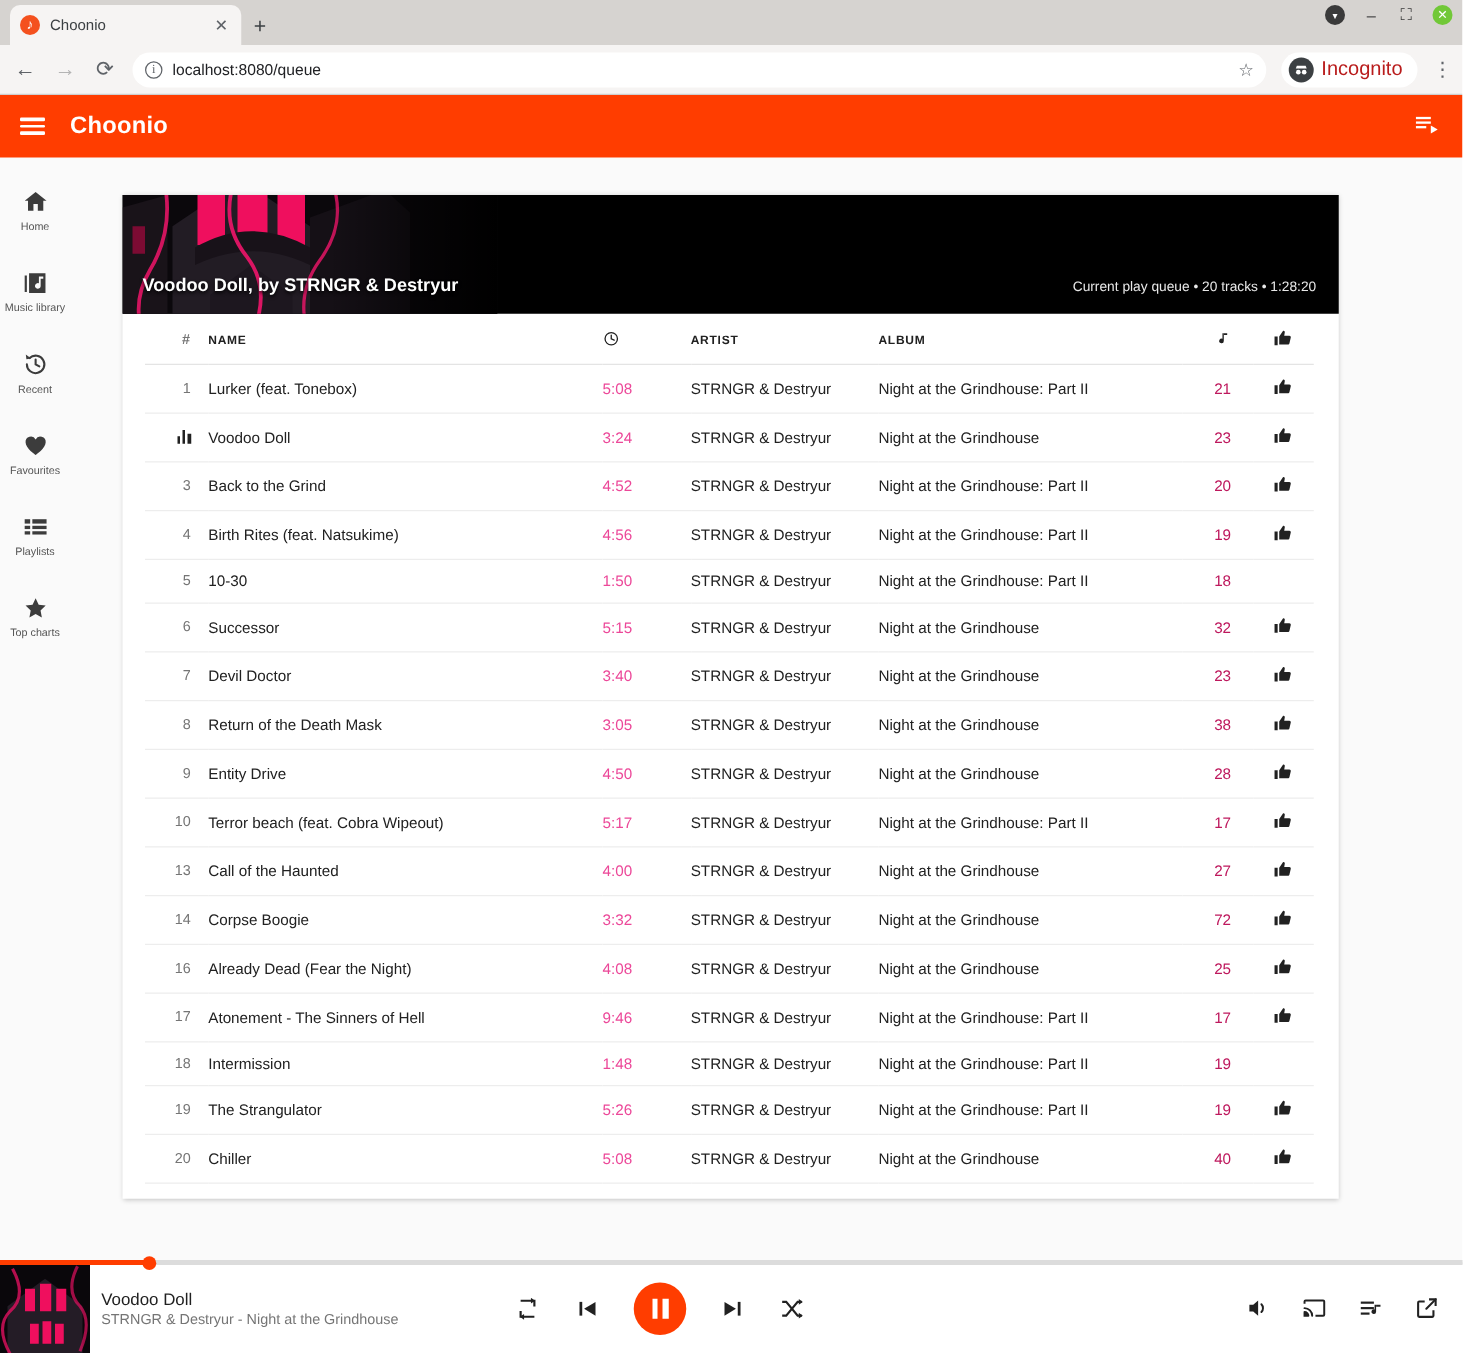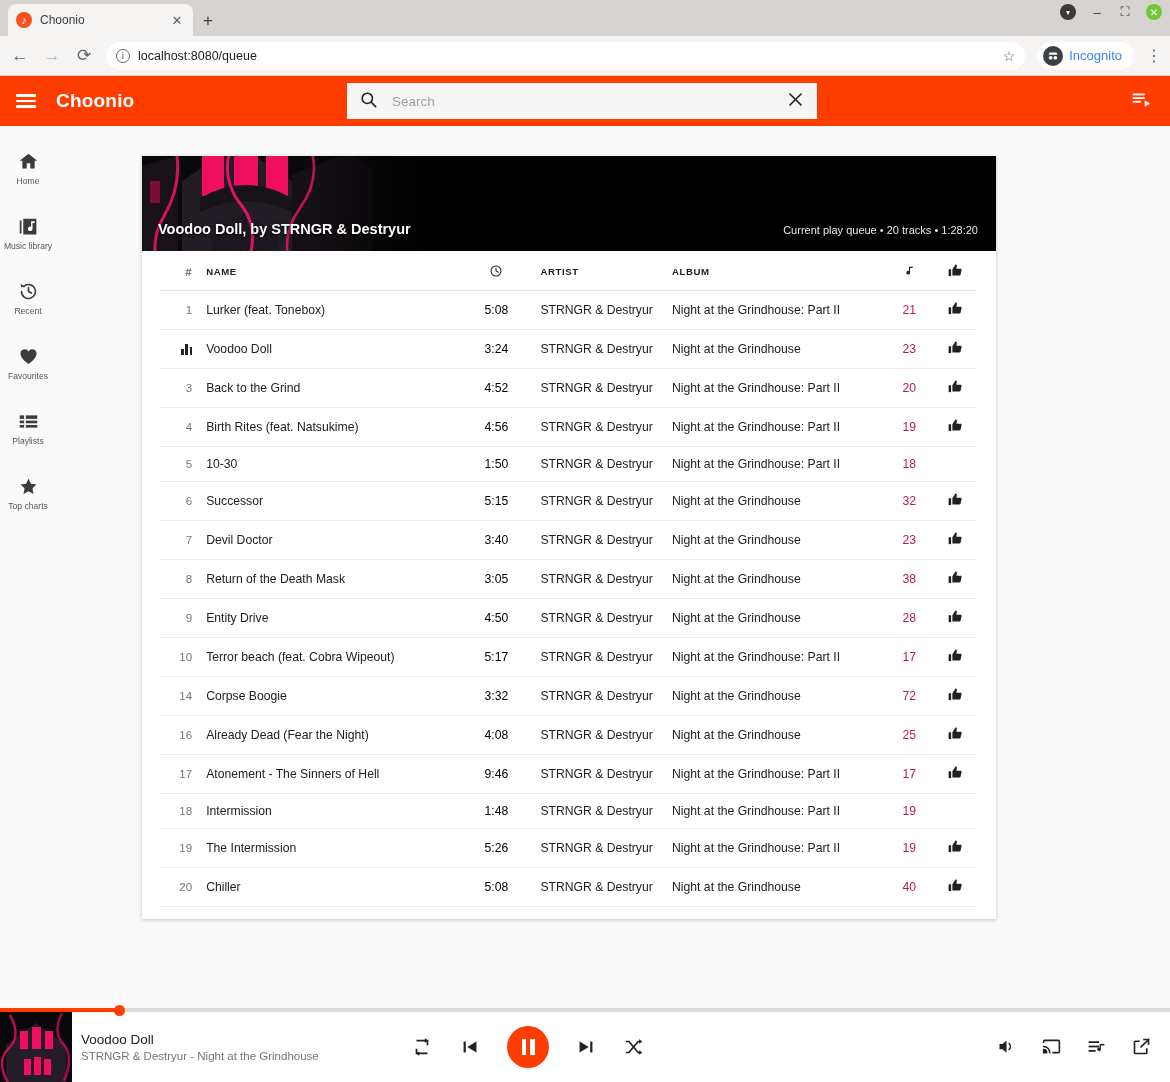--- a/index.html
+++ b/index.html
@@ -58,21 +58,21 @@
   .omni-url { font-size: 12.5px; color: #202124; flex: 1; }
   .omni-star { font-size: 14px; color: #5f6368; }
   .incognito-pill {
     height: 28px; background: #fff; border-radius: 14px; display: flex;
     align-items: center; gap: 6px; padding: 0 12px 0 6px;
   }
   .incog-ic {
     width: 20px; height: 20px; border-radius: 50%; background: #3c4043;
     display: flex; align-items: center; justify-content: center;
   }
-  .incognito-pill span.lbl { font-size: 13px; color: #3b82f6; }
+  .incognito-pill span.lbl { font-size: 16px; color: #b91c1c; }
   .kebab { font-size: 16px; color: #5f6368; letter-spacing: 0; width: 14px; text-align:center;}
 
   
   #app-header {
     height: 50px; background: #ff3d00; display: flex; align-items: center;
     padding: 0 16px; position: relative;
   }
   .hamburger { width: 20px; display: flex; flex-direction: column; gap: 3px; cursor: pointer; margin-right: 20px;}
   .hamburger i { display: block; height: 2.4px; background: #fff; border-radius: 1px; }
   .brand { color: #fff; font-size: 19px; font-weight: bold; letter-spacing: .2px;}
@@ -92,21 +92,21 @@
   #sidebar { width: 56px; background: #fafafa; padding-top: 16px; flex: none; }
   .side-item {
     display: flex; flex-direction: column; align-items: center; gap: 4px;
     padding: 9px 0 9px; margin-bottom: 12px; cursor: pointer;
   }
   .side-item .lbl { font-size: 8.6px; color: #555; }
   .side-item svg { display:block; }
 
   #content { flex: 1; padding: 30px 98px 0 42px; }
   #queue-card {
-    background: #fff; box-shadow: 0 1px 4px rgba(0,0,0,.22); width: 854px; margin-left: 44px;
+    background: #fff; box-shadow: 0 1px 4px rgba(0,0,0,.22); width: 973px;
   }
   #hero {
     height: 95px; position: relative; overflow: hidden; background: #000;
   }
   .hero-art { position: absolute; left: 0; top: -30px; width: 300px; height: 160px; }
   .hero-title {
     position: absolute; left: 16px; bottom: 14px; color: #fff;
     font-size: 14.5px; font-weight: bold; text-shadow: 0 1px 3px rgba(0,0,0,.9); z-index:3;
   }
   .hero-meta {
@@ -118,21 +118,21 @@
     font-size: 9.6px; font-weight: bold; color: #212121; letter-spacing: .6px;
     text-align: left; padding: 12px 0 10px; border-bottom: 1px solid #e4e4e4;
   }
   tbody td {
     font-size: 12.2px; color: #212121; padding: 10px 0;
     border-bottom: 1px solid #ededed;
   }
   tbody tr:last-child td { border-bottom: 1px solid #ededed; }
   .c-num   { width: 52px; text-align: right; padding-right: 14px !important; color:#757575; font-size:11.5px;}
   .c-name  { width: 330px; }
-  .c-dur   { width: 72px; text-align: center; padding-right: 22px !important; color:#000000; }
+  .c-dur   { width: 72px; text-align: left; padding-right: 22px !important; color:#ec4899; }
   .c-artist{ width: 156px; }
   .c-album { width: 254px; }
   .c-plays { width: 58px; text-align: right; padding-right: 18px !important; color:#be185d; }
   .c-rate  { width: 50px; text-align: center; }
   thead .c-num { text-align: right; }
   .eqbars { display: inline-flex; gap: 1.6px; align-items: flex-end; height: 11px; vertical-align: middle;}
   .eqbars i { width: 2.6px; background: #212121; display:block; }
   .table-wrap { padding: 0 20px 12px 18px; }
 
   
@@ -204,35 +204,20 @@
   </div>
 </div>
 
 <div id="app-header">
   <div class="hamburger">
       <i></i>
       <i></i>
       <i></i>
     </div>
   <div class="brand">Choonio</div>
-  <div class="searchbox">
-    <span>
-      <svg width="19" height="19" viewBox="0 0 24 24" fill="none" stroke="#212121" stroke-width="2">
-        <circle cx="10.5" cy="10.5" r="6.5"></circle>
-          <line x1="15.5" y1="15.5" x2="21" y2="21" stroke-linecap="round"></line>
-      </svg>
-    </span>
-    <input class="search-input" value="" placeholder="Search" style="">
-    <span>
-      <svg width="19" height="19" viewBox="0 0 24 24" stroke="#212121" stroke-width="2" stroke-linecap="round">
-        <line x1="5" y1="5" x2="19" y2="19"></line>
-          <line x1="19" y1="5" x2="5" y2="19"></line>
-      </svg>
-    </span>
-  </div>
   <div class="hdr-right">
     <span>
       <svg width="22" height="22" viewBox="0 0 24 24" fill="#fff">
         <rect x="3" y="6" width="13" height="2"></rect>
           <rect x="3" y="10" width="13" height="2"></rect>
         <rect x="3" y="14" width="9" height="2"></rect>
           <path d="M16 13.5v7l6-3.5z"></path>
       </svg>
     </span>
   </div>
@@ -477,20 +462,32 @@
                 <td class="c-dur">5:17</td>
                 <td class="c-artist">STRNGR &amp; Destryur</td>
                 <td class="c-album">Night at the Grindhouse: Part II</td>
                 <td class="c-plays">17</td>
                 <td class="c-rate"><svg width="15" height="15" viewBox="0 0 24 24" fill="#212121">
                     <path d="M1 10h4v11H1z"></path>
                     <path d="M7 10l5-7.5c1.6-.2 2.4.9 2.1 2.2L13.4 9H20c1.2 0 2 1 1.8 2.1l-1.7 7.3c-.2.9-1 1.6-2 1.6H7z"></path>
                   </svg></td>
               </tr>
               <tr>
+                <td class="c-num">13</td>
+                <td class="c-name">Call of the Haunted</td>
+                <td class="c-dur">4:00</td>
+                <td class="c-artist">STRNGR &amp; Destryur</td>
+                <td class="c-album">Night at the Grindhouse</td>
+                <td class="c-plays">27</td>
+                <td class="c-rate"><svg width="15" height="15" viewBox="0 0 24 24" fill="#212121">
+                    <path d="M1 10h4v11H1z"></path>
+                    <path d="M7 10l5-7.5c1.6-.2 2.4.9 2.1 2.2L13.4 9H20c1.2 0 2 1 1.8 2.1l-1.7 7.3c-.2.9-1 1.6-2 1.6H7z"></path>
+                  </svg></td>
+              </tr>
+              <tr>
                 <td class="c-num">14</td>
                 <td class="c-name">Corpse Boogie</td>
                 <td class="c-dur">3:32</td>
                 <td class="c-artist">STRNGR &amp; Destryur</td>
                 <td class="c-album">Night at the Grindhouse</td>
                 <td class="c-plays">72</td>
                 <td class="c-rate"><svg width="15" height="15" viewBox="0 0 24 24" fill="#212121">
                     <path d="M1 10h4v11H1z"></path>
                     <path d="M7 10l5-7.5c1.6-.2 2.4.9 2.1 2.2L13.4 9H20c1.2 0 2 1 1.8 2.1l-1.7 7.3c-.2.9-1 1.6-2 1.6H7z"></path>
                   </svg></td>
@@ -523,21 +520,21 @@
                 <td class="c-num">18</td>
                 <td class="c-name">Intermission</td>
                 <td class="c-dur">1:48</td>
                 <td class="c-artist">STRNGR &amp; Destryur</td>
                 <td class="c-album">Night at the Grindhouse: Part II</td>
                 <td class="c-plays">19</td>
                 <td class="c-rate"></td>
               </tr>
               <tr>
                 <td class="c-num">19</td>
-                <td class="c-name">The Intermission</td>
+                <td class="c-name">The Strangulator</td>
                 <td class="c-dur">5:26</td>
                 <td class="c-artist">STRNGR &amp; Destryur</td>
                 <td class="c-album">Night at the Grindhouse: Part II</td>
                 <td class="c-plays">19</td>
                 <td class="c-rate"><svg width="15" height="15" viewBox="0 0 24 24" fill="#212121">
                     <path d="M1 10h4v11H1z"></path>
                     <path d="M7 10l5-7.5c1.6-.2 2.4.9 2.1 2.2L13.4 9H20c1.2 0 2 1 1.8 2.1l-1.7 7.3c-.2.9-1 1.6-2 1.6H7z"></path>
                   </svg></td>
               </tr>
               <tr>

